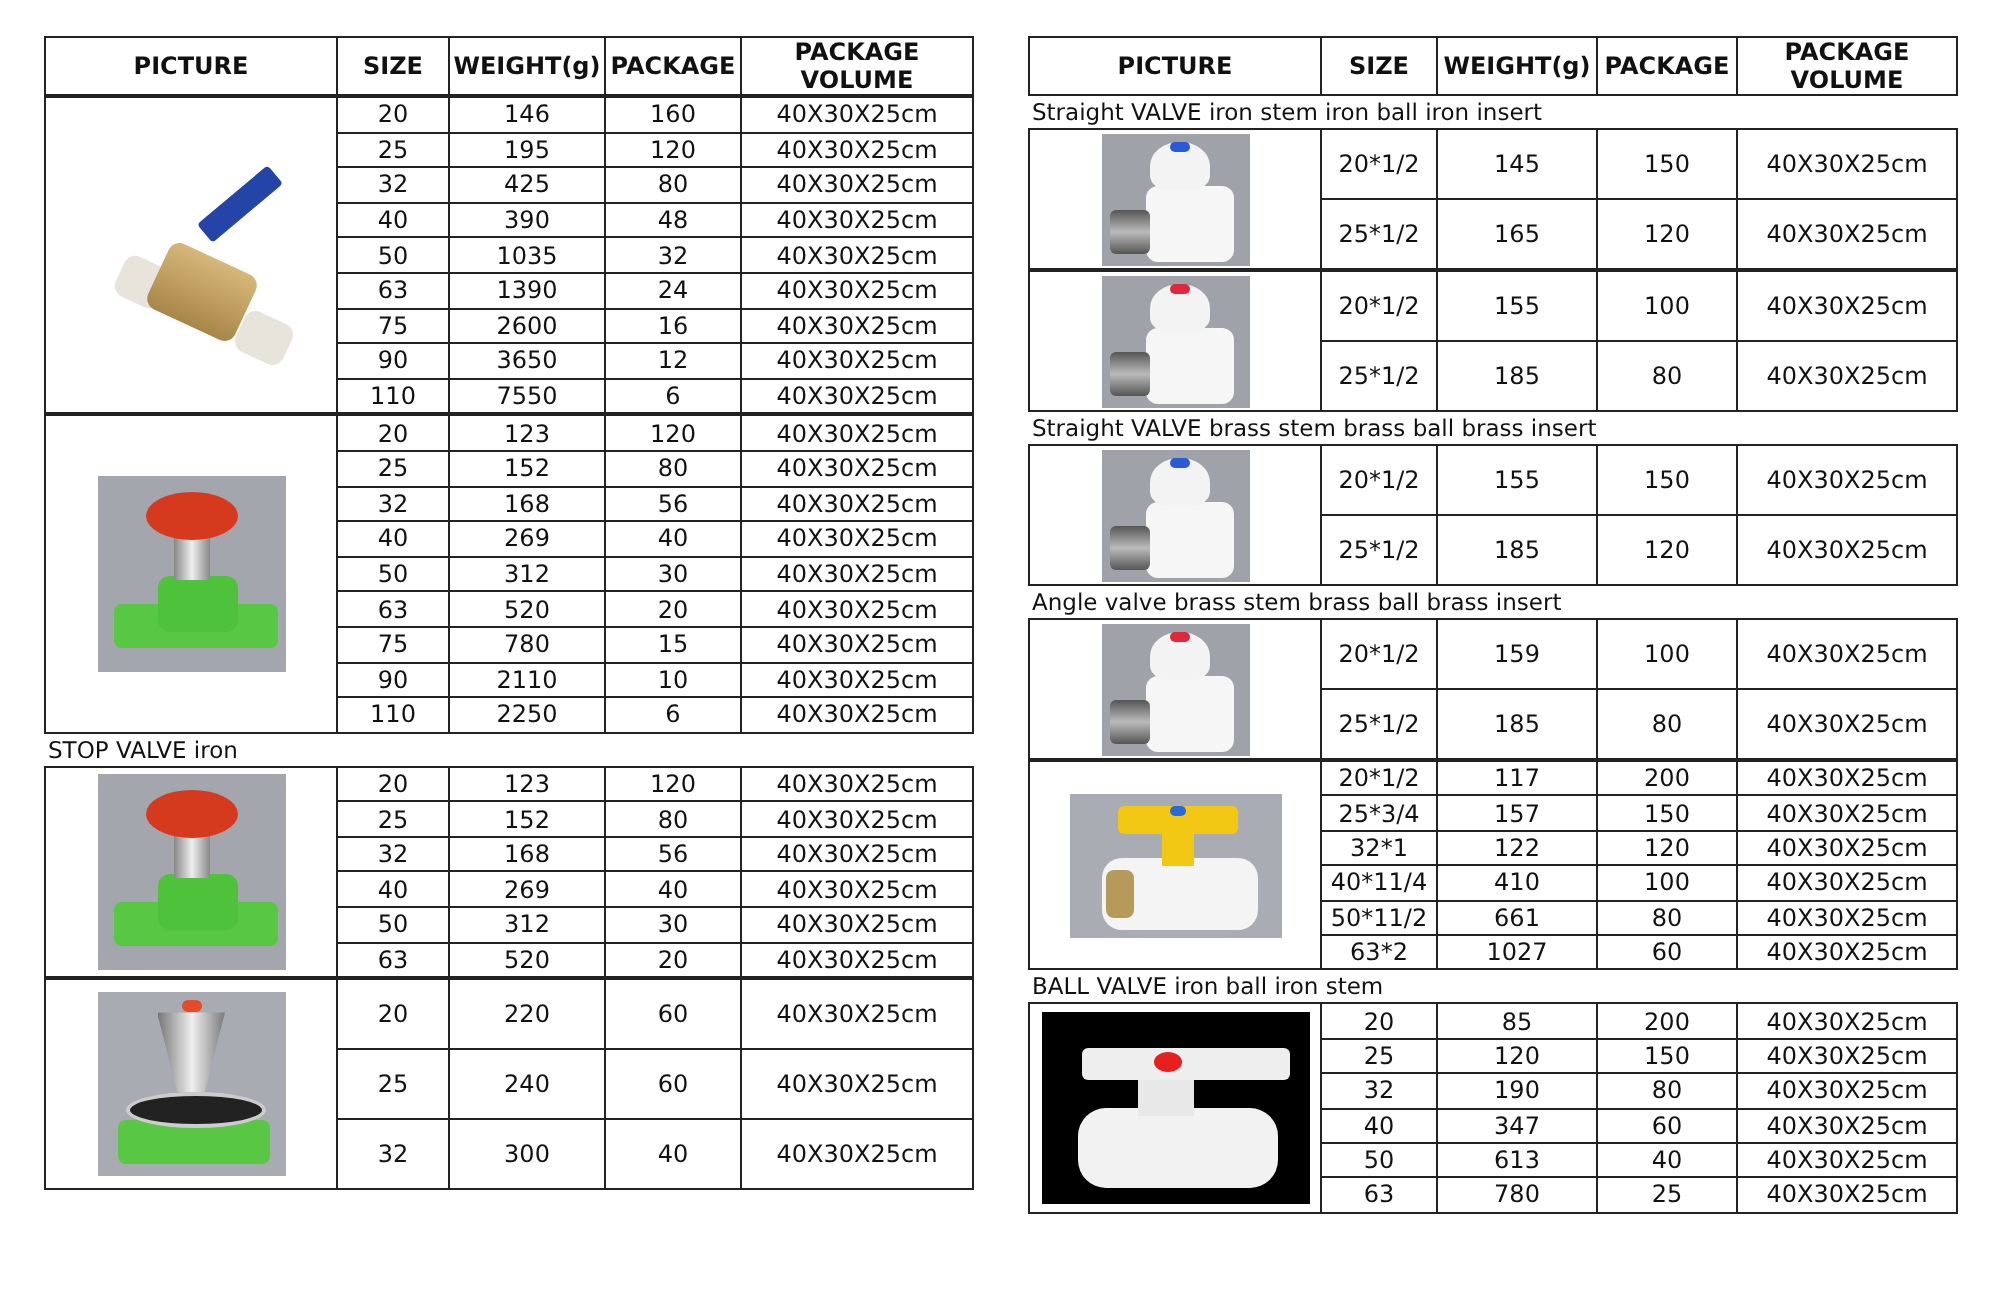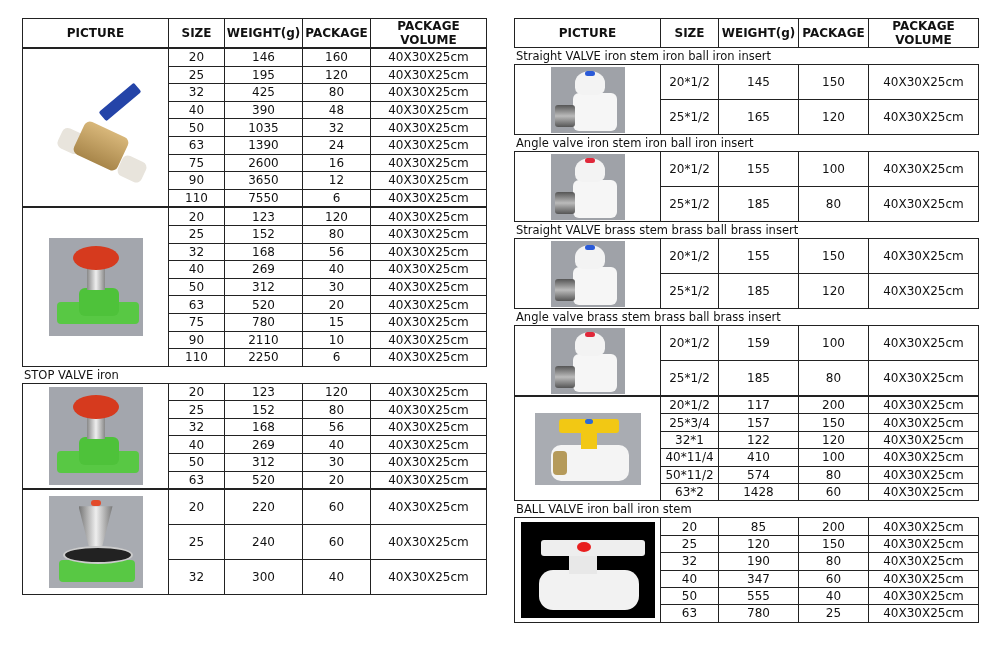--- a/index.html
+++ b/index.html
@@ -366,21 +366,20 @@
             <td>40X30X25cm</td>
           </tr>
           <tr style="height:35px">
             <td>25*1/2</td>
             <td>165</td>
             <td>120</td>
             <td>40X30X25cm</td>
           </tr>
         </tbody>
       </table>
-      <div class="sec-title">Angle valve iron stem iron ball iron insert</div>
       <table>
         <colgroup>
           <col style="width:146px">
           <col style="width:58px">
           <col style="width:80px">
           <col style="width:70px">
           <col style="width:110px">
         </colgroup>
         <tbody>
           <tr style="height:35px">
@@ -514,27 +513,27 @@
             <td>40X30X25cm</td>
           </tr>
           <tr style="height:17.4px">
             <td>40*11/4</td>
             <td>410</td>
             <td>100</td>
             <td>40X30X25cm</td>
           </tr>
           <tr style="height:17.4px">
             <td>50*11/2</td>
-            <td>574</td>
+            <td>661</td>
             <td>80</td>
             <td>40X30X25cm</td>
           </tr>
           <tr style="height:17.4px">
             <td>63*2</td>
-            <td>1428</td>
+            <td>1027</td>
             <td>60</td>
             <td>40X30X25cm</td>
           </tr>
         </tbody>
       </table>
       <div class="sec-title">BALL VALVE iron ball iron stem</div>
       <table>
         <colgroup>
           <col style="width:146px">
           <col style="width:58px">
@@ -572,21 +571,21 @@
             <td>40X30X25cm</td>
           </tr>
           <tr style="height:17.4px">
             <td>40</td>
             <td>347</td>
             <td>60</td>
             <td>40X30X25cm</td>
           </tr>
           <tr style="height:17.4px">
             <td>50</td>
-            <td>555</td>
+            <td>613</td>
             <td>40</td>
             <td>40X30X25cm</td>
           </tr>
           <tr style="height:17.4px">
             <td>63</td>
             <td>780</td>
             <td>25</td>
             <td>40X30X25cm</td>
           </tr>
         </tbody>

